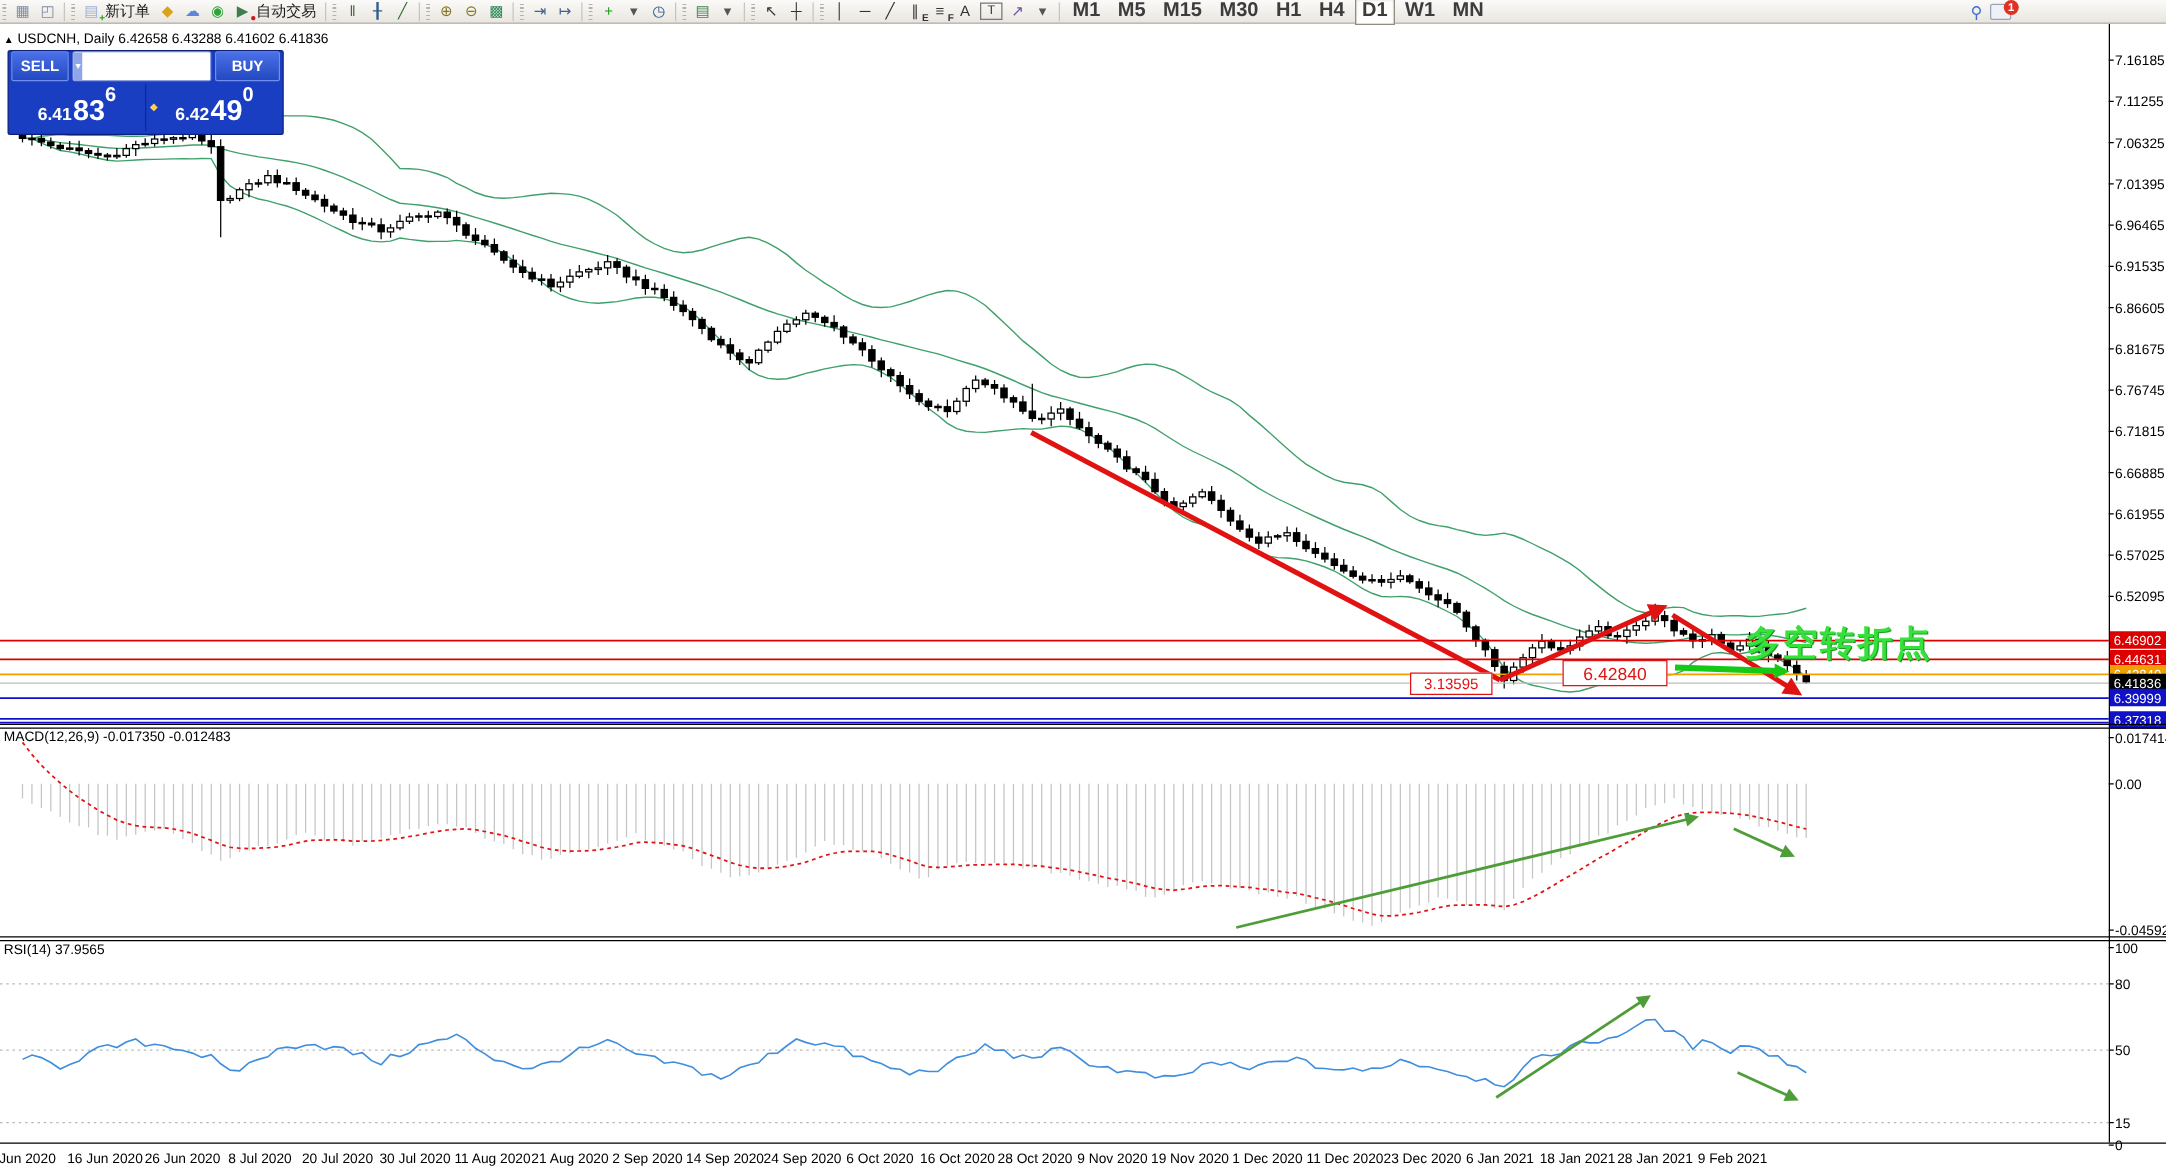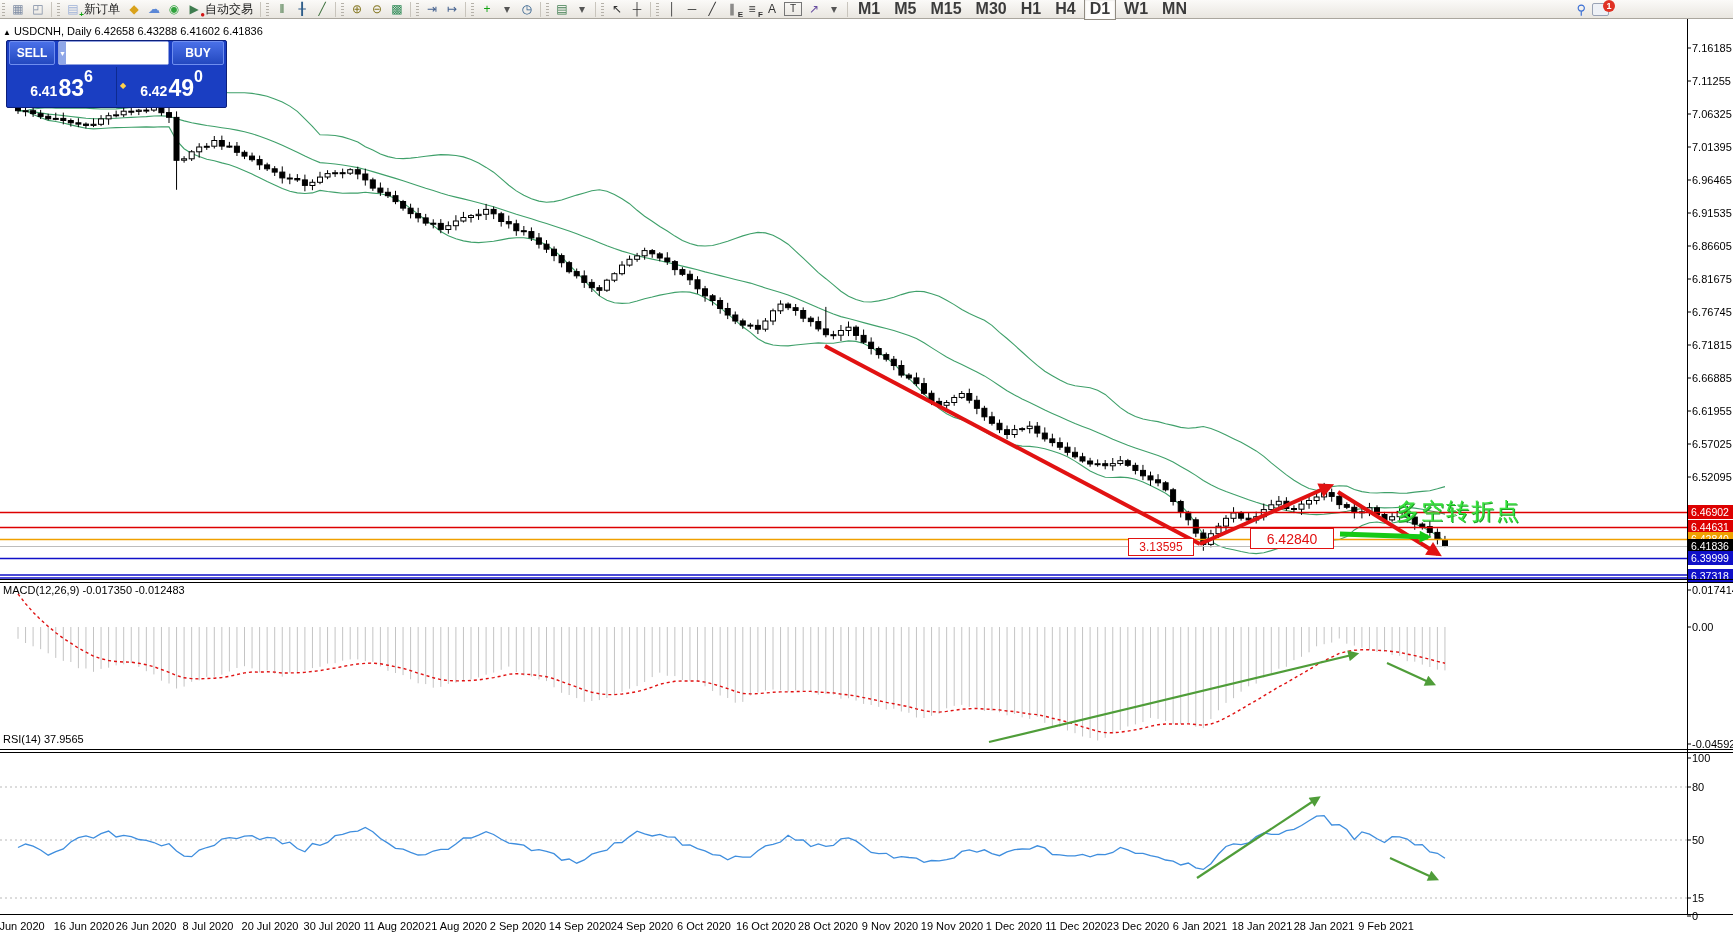--- a/index.html
+++ b/index.html
@@ -22,26 +22,26 @@
   #tb-right{margin-left:auto;display:flex;align-items:center;padding-right:124px;}
   #search-ic{color:#3b6fd4;font-size:13px;margin-right:6px;}
   #notif{position:relative;width:15px;height:11px;border:1px solid #9aa3b5;border-radius:2px;background:#eef1f6;}
   #notif .nb{position:absolute;right:-7px;top:-4px;width:12px;height:12px;border-radius:50%;
     background:#e03224;color:#fff;font-size:9px;font-weight:bold;text-align:center;line-height:12px;}
   
   svg{position:absolute;left:0;top:0;}
   #symbol-title{position:absolute;left:3px;top:25px;font-size:11px;color:#000;z-index:3;}
   #symbol-title .tri{font-size:8px;margin-right:3px;}
   #macd-label,#rsi-label{position:absolute;left:3px;font-size:11px;color:#000;z-index:3;}
-  #macd-label{top:584px;} #rsi-label{top:733px;}
+  #macd-label{top:584px;} #rsi-label{top:754px;}
   .anno-box{position:absolute;border:1px solid #e11212;background:#fff;color:#e11212;
     display:flex;align-items:center;justify-content:center;z-index:3;}
   #anno-low{left:1128px;top:538px;width:64px;height:16px;font-size:12px;}
   #anno-mid{left:1250px;top:528px;width:82px;height:19px;font-size:14px;}
-  #anno-cn{position:absolute;left:1396px;top:496px;font-size:23px;font-weight:normal;color:#35e23c;
+  #anno-cn{position:absolute;left:1396px;top:496px;font-size:28px;font-weight:bold;color:#35e23c;
     letter-spacing:2px;text-shadow:1px 1px 0 #1f9e26;z-index:3;}
   
   #trade{position:absolute;left:6px;top:40px;width:219px;height:66px;background:#1a3ec2;
     border:1px solid #0c1f7a;border-radius:2px;z-index:4;color:#fff;}
   #trade .row1{display:flex;height:26px;align-items:flex-end;}
   .tbtn{height:22px;margin:2px;background:linear-gradient(#4a70e8,#2348bf);border:1px solid #6f8eef;
     border-radius:2px;color:#fff;font-size:12px;font-weight:bold;display:flex;align-items:center;justify-content:center;}
   #sell-btn{width:44px;} #buy-btn{width:50px;}
   #vol{flex:1;height:22px;margin:2px 1px;display:flex;background:#fff;border:1px solid #8fa0e0;border-radius:2px;overflow:hidden;}
   .spin{width:17px;background:#8fa7e8;color:#fff;font-size:7px;display:flex;align-items:center;justify-content:center;}

